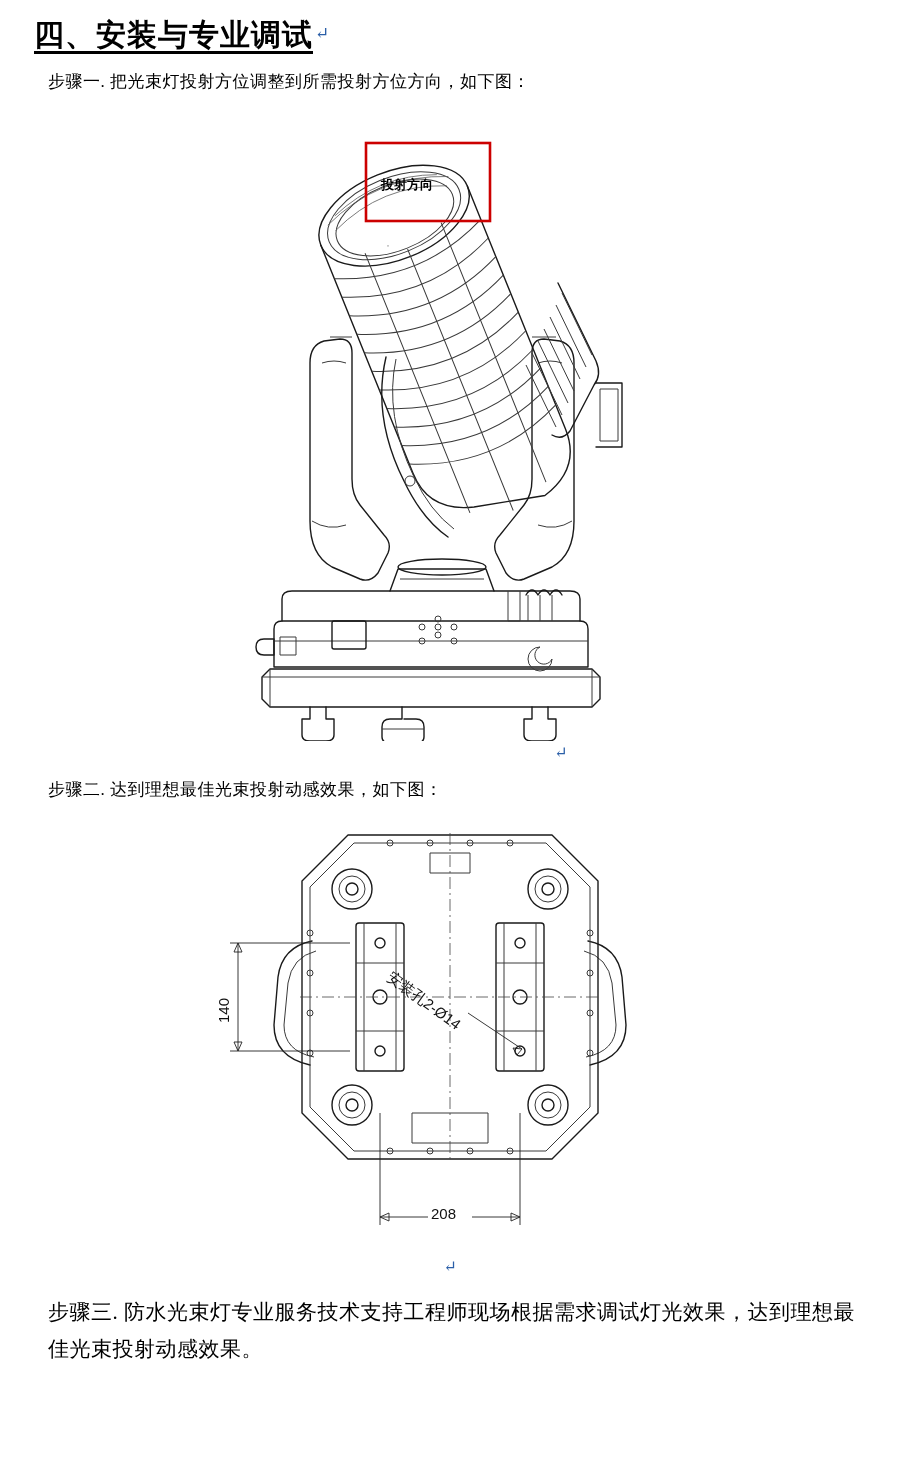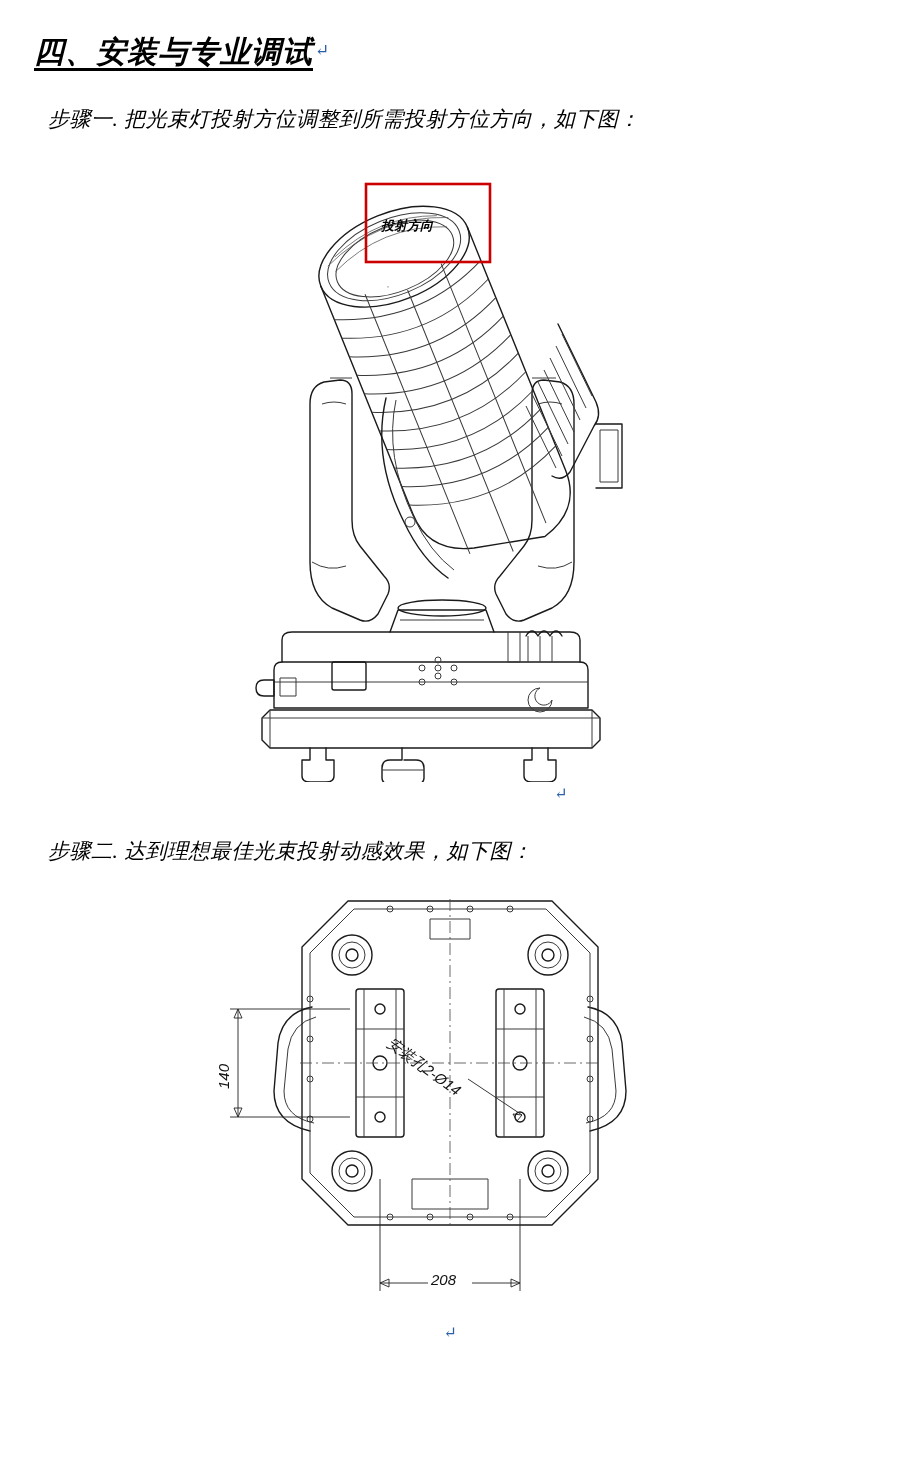--- a/index.html
+++ b/index.html
@@ -13,22 +13,21 @@
     width: 900px;
     height: 1473px;
     position: relative;
     overflow: hidden;
   }
   .page {
     width: 900px;
     height: 1473px;
     position: relative;
     box-sizing: border-box;
-    padding: 17px 34px;
-    font-style: italic;
+    padding: 0 34px;
   }
   .section-title {
     font-size: 30px;
     font-weight: bold;
     letter-spacing: 1px;
     text-decoration: underline;
     text-underline-offset: 6px;
     margin: 16px 0 0 0;
     display: inline-block;
     line-height: 1.25;
@@ -39,23 +38,23 @@
     font-weight: normal;
     text-decoration: none;
     display: inline-block;
     vertical-align: 6px;
     margin-left: 2px;
   }
   .title-row {
     white-space: nowrap;
   }
   .step-line {
-    font-size: 21px;
+    font-size: 17px;
     line-height: 1.6;
-    margin: 32px 0 0 14px;
+    margin: 14px 0 0 14px;
     letter-spacing: 0.5px;
   }
   .para {
     font-size: 21px;
     line-height: 1.75;
     margin: 18px 0 0 14px;
     letter-spacing: 0.5px;
   }
   .fig-wrap {
     position: relative;
@@ -294,14 +293,15 @@
       <path class="dim" d="M180 404 l9 -4 l0 8 Z" fill="#222"></path>
       <path class="dim" d="M320 404 l-9 -4 l0 8 Z" fill="#222"></path>
       <path class="dim" d="M180 300 L180 412 M320 300 L320 412"></path>
       <rect class="white-fill" x="228" y="390" width="44" height="20"></rect>
       <text class="dim-text" x="231" y="406">208</text>
     </svg>
   </div>
 
   <div class="mark-end">↵</div>
 
+  <div class="para">步骤三. 防水光束灯专业服务技术支持工程师现场根据需求调试灯光效果，达到理想最佳光束投射动感效果。</div>
 
 </div>
 
 </body></html>

